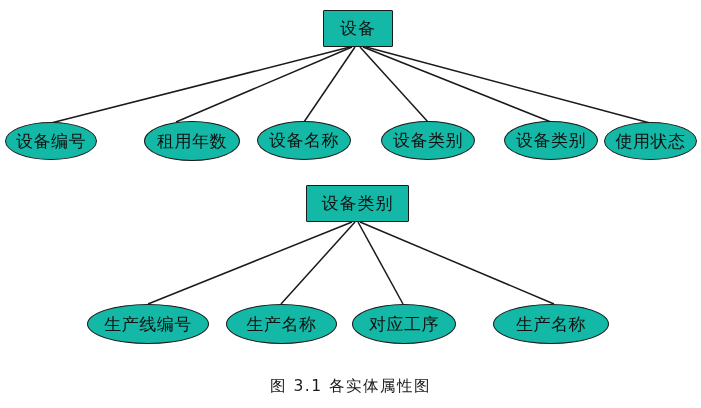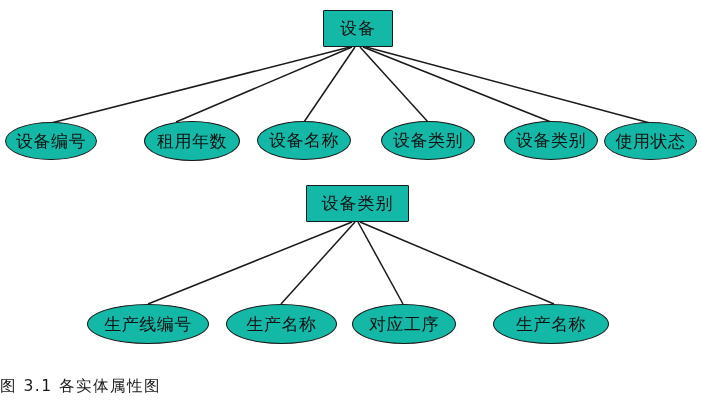--- a/index.html
+++ b/index.html
@@ -39,20 +39,21 @@
     letter-spacing: 1px;
   }
   .attr {
     border-radius: 50%;
     font-size: 17px;
     letter-spacing: 0.5px;
   }
   .caption {
     position: absolute;
     width: 100%;
+    text-align: center;
     font-size: 15.5px;
     color: #1a1a1a;
     letter-spacing: 1.5px;
   }
 </style>
 </head>
 <body>
 
 <div id="canvas">
 

